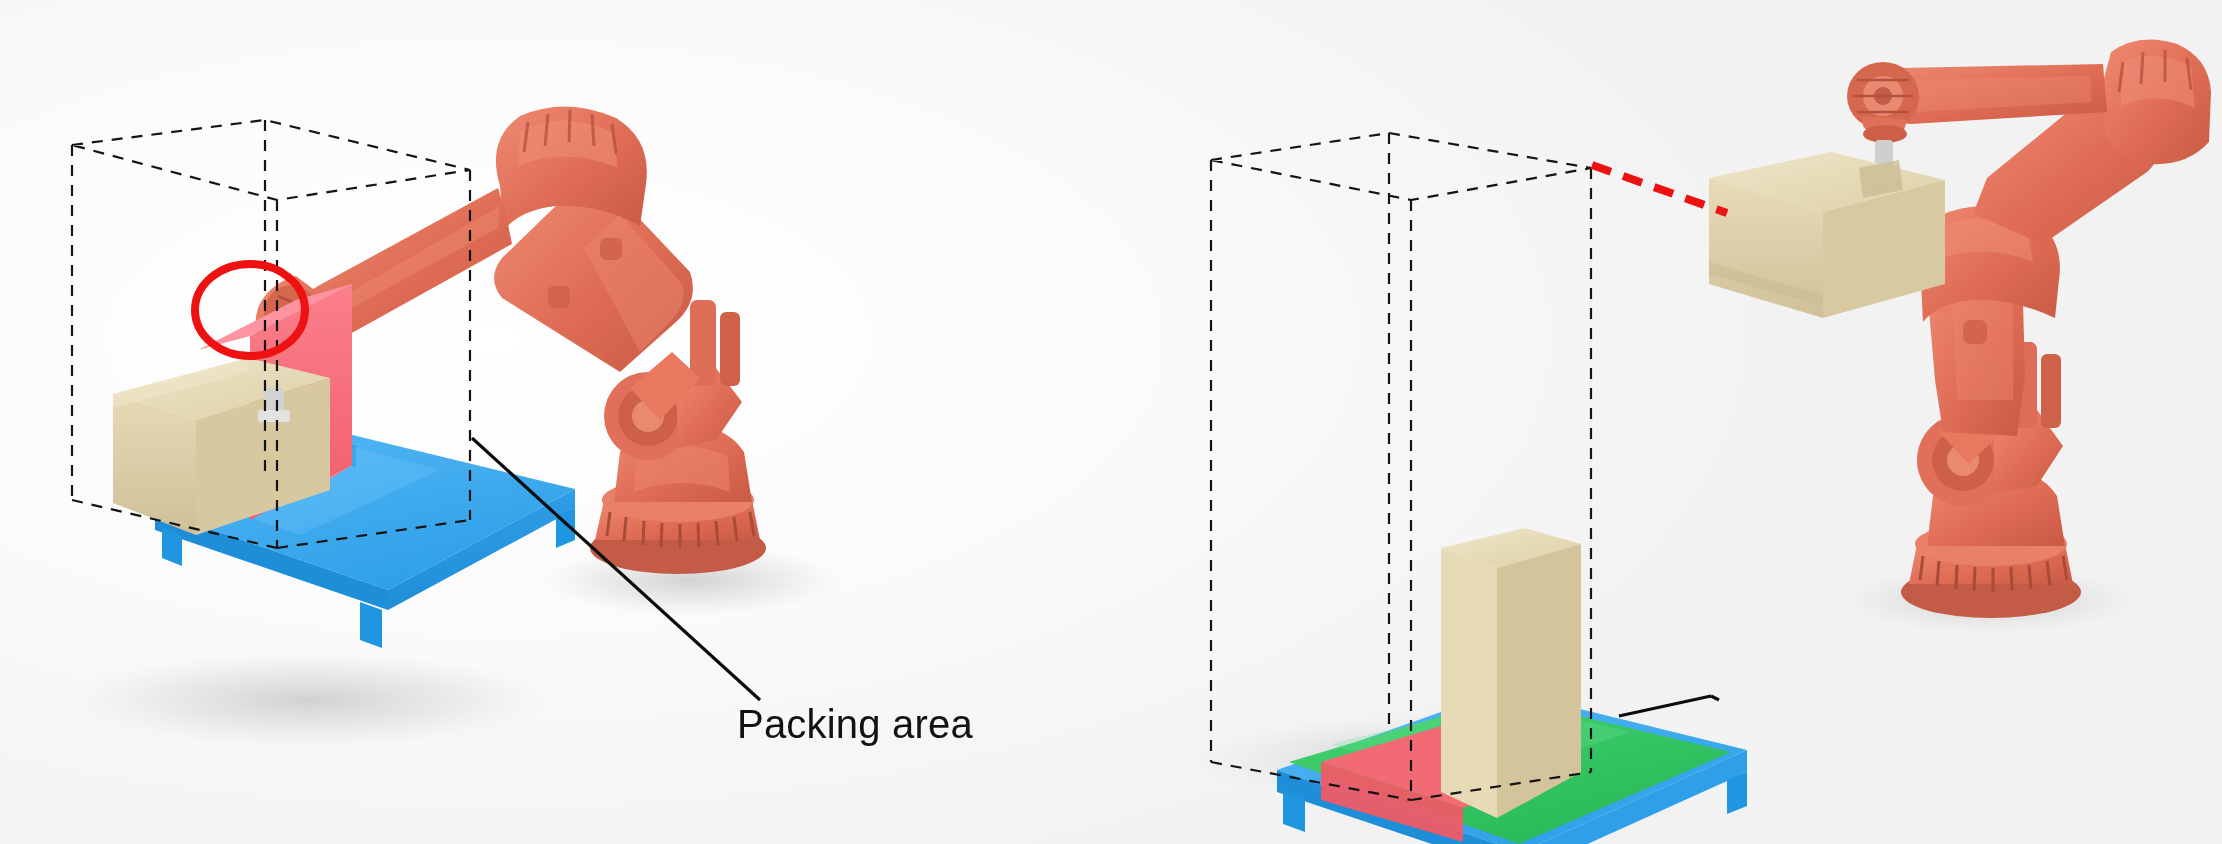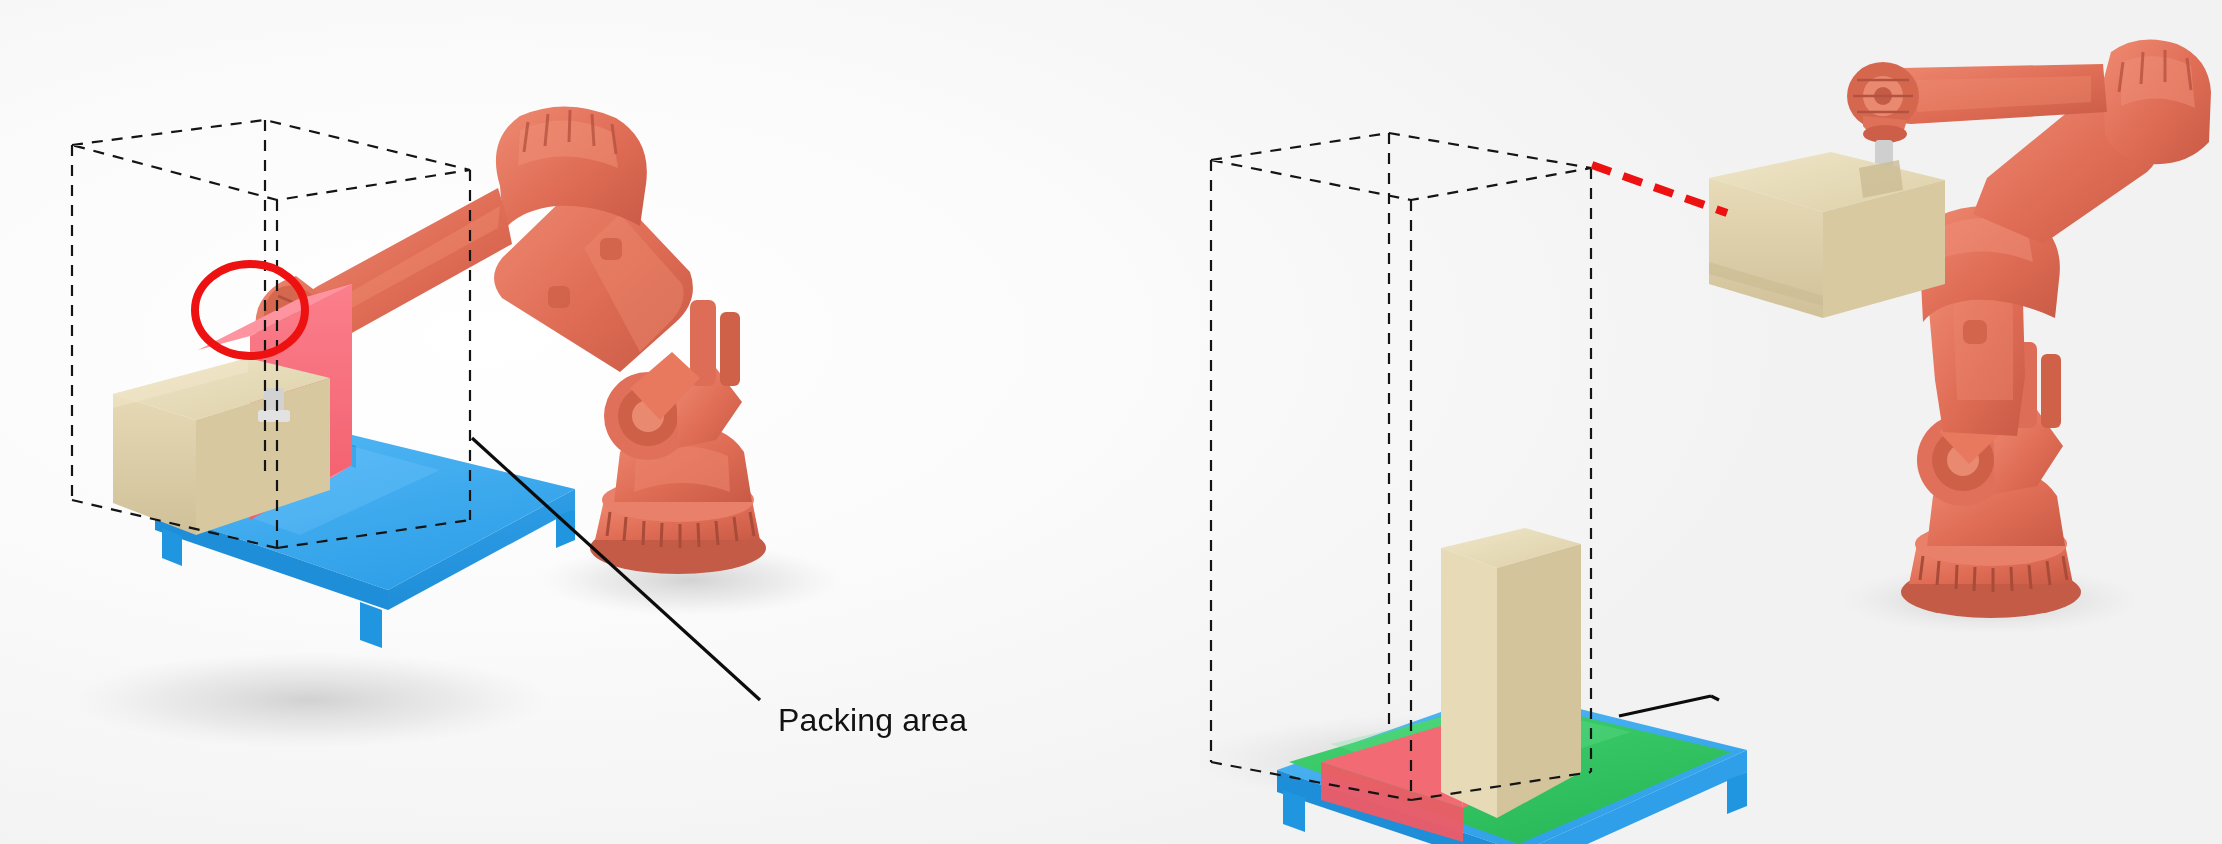--- a/index.html
+++ b/index.html
@@ -15,21 +15,21 @@
   #panel-left{left:0;}
   #panel-right{left:1111px;}
   .svgwrap{position:absolute;inset:0;}
   svg{display:block;width:100%;height:100%;}
   .lbl{
     position:absolute;white-space:nowrap;
     font-family:"Liberation Sans",sans-serif;
     font-weight:400;letter-spacing:.2px;
   }
   #label-packing-area{
-    left:778px;top:702px;font-size:32px;color:#121212;
+    left:737px;top:702px;font-size:40px;color:#121212;
   }
 </style>
 </head>
 <body>
 
 <div id="stage">
 
   <div class="panel" id="panel-left">
     <div class="svgwrap">
       <svg viewBox="0 0 1111 844" preserveAspectRatio="none">

